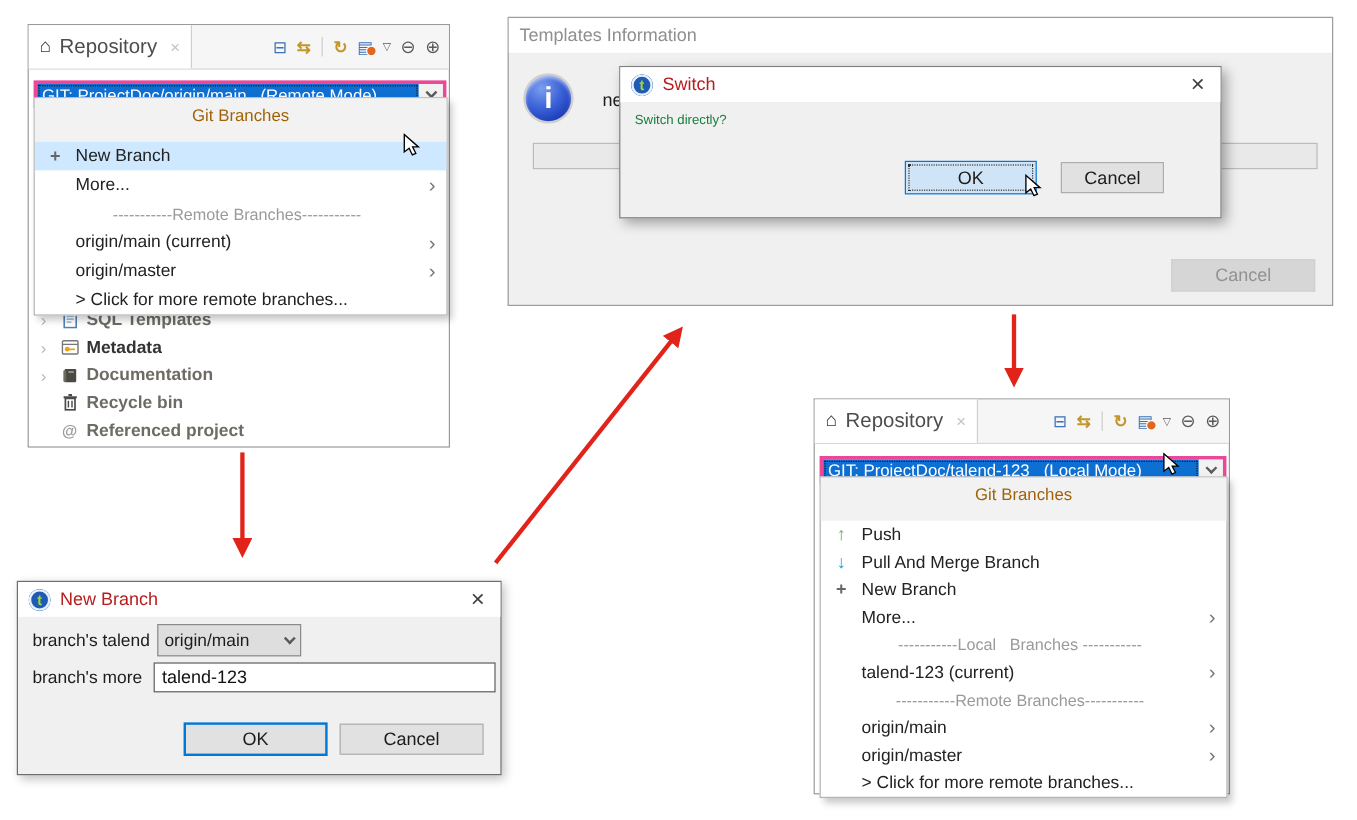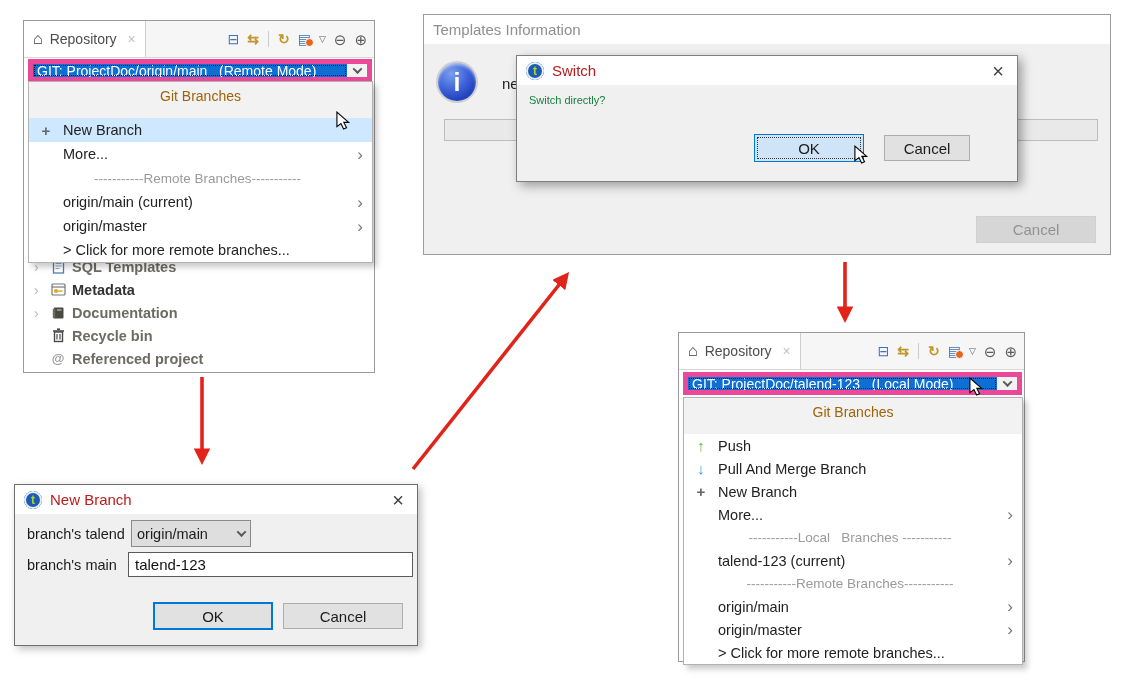--- a/index.html
+++ b/index.html
@@ -6,33 +6,33 @@
   *{box-sizing:border-box;font-family:"Liberation Sans",sans-serif;}
   #canvas{position:relative;width:1131px;height:683px;background:#fff;overflow:hidden;}
 
   
   .repo-panel{position:absolute;background:#fff;border:1px solid #9a9a9a;}
   #panel-tl{left:23px;top:20px;width:352px;height:353px;}
   #panel-br{left:678px;top:332px;width:347px;height:330px;}
   .tabbar{height:37px;background:#f6f6f6;border-bottom:1px solid #d8d8d8;display:flex;align-items:stretch;}
   .tab{background:#fff;border-right:1px solid #cfcfcf;display:flex;align-items:center;padding:0 9px;gap:7px;}
   .home-ico{font-size:16px;color:#3a3a3a;line-height:1;}
-  .tab-label{font-size:14px;color:#4d4d4d;}
+  .tab-label{font-size:17px;color:#4d4d4d;}
   .tab-close{color:#c4c4c4;font-size:14px;margin-left:4px;}
   .toolbar{margin-left:auto;display:flex;align-items:center;gap:8px;padding-right:7px;}
   .tbi{font-size:14px;line-height:1;position:relative;cursor:default;}
   .tbi-collapse-all{color:#3c72b8;}
   .tbi-link-with-editor,.tbi-refresh{color:#c2962b;font-weight:bold;}
   .tbi-filter-table{color:#3c72b8;}
   .tbi-filter-table::after{content:'';position:absolute;right:-3px;bottom:-1px;width:7px;height:7px;border-radius:50%;background:#e2661c;border:1px solid #fff;}
   .tb-sep{width:1px;height:16px;background:#cccccc;margin:0 1px;}
   .tbi-view-menu{font-size:9px;color:#5a5a5a;}
   .tbi-minimize,.tbi-maximize{color:#5a5a5a;font-size:15px;}
 
-  .combo{position:absolute;left:4px;height:23px;border:5px solid #ec4899;background:#f0f0f0;display:flex;}
+  .combo{position:absolute;left:4px;height:23px;border:3px solid #ec4899;background:#f0f0f0;display:flex;margin-top:8px;}
   #panel-tl .combo{top:38px;width:344px;}
   #panel-br .combo{top:39px;width:339px;justify-content:center;}
   .combo-value{flex:1;background:#0e6fd3;color:#fff;font-size:14px;display:flex;align-items:center;padding:0 4px;white-space:pre;overflow:hidden;outline:1px dotted #15151a;outline-offset:-2px;}
   .combo-btn{width:20px;background:#f2f2f2;display:flex;align-items:center;justify-content:center;}
   .chev{width:7px;height:7px;border-right:2px solid #5a5a5a;border-bottom:2px solid #5a5a5a;transform:rotate(45deg) translate(-1px,-1px);}
 
   .dropdown{position:absolute;left:4px;background:#fff;border:1px solid #b3b3b3;box-shadow:4px 4px 6px rgba(0,0,0,.22);z-index:5;}
   #panel-tl .dropdown{top:60px;width:345px;}
   #panel-br .dropdown{top:64px;width:340px;}
   .menu-header{height:36px;line-height:28px;text-align:center;color:#a16207;background:#f2f2f2;font-size:14px;}
@@ -248,21 +248,21 @@
           <span>t</span>
         </span>
       <span class="dlg-title">New Branch</span>
       <span class="dlg-close">×</span>
     </div>
     <span class="form-label" style="top:41px;">branch's talend</span>
     <div class="nb-select">
       <span>origin/main</span>
       <i class="chev"></i>
     </div>
-    <span class="form-label" style="top:72px;">branch's main</span>
+    <span class="form-label" style="top:72px;">branch's more</span>
     <div class="nb-input">
       <span>talend-123</span>
     </div>
     <div class="btn btn-default" id="nb-ok">OK</div>
     <div class="btn" id="nb-cancel">Cancel</div>
   </div>
 
   <div class="repo-panel" id="panel-br">
     <div class="tabbar">
       <div class="tab">

